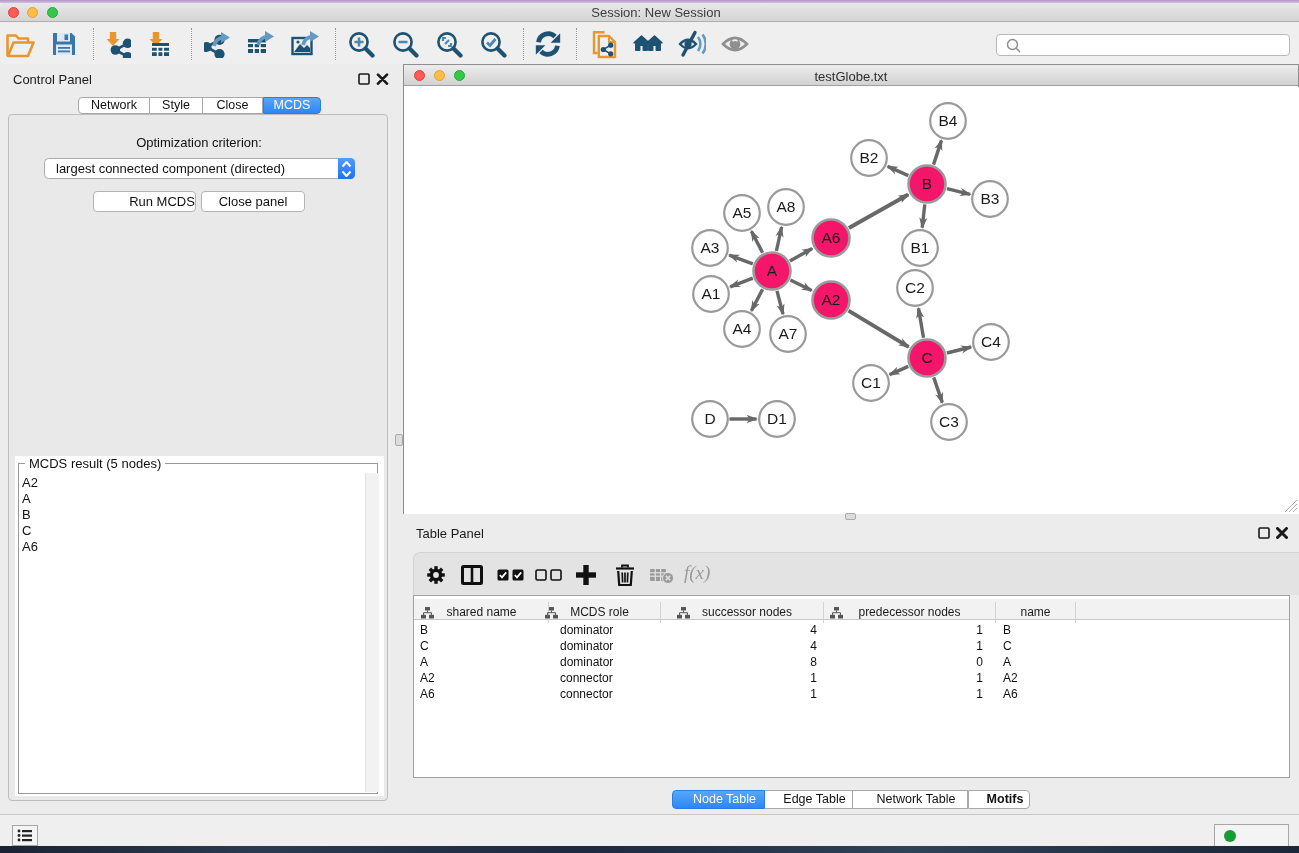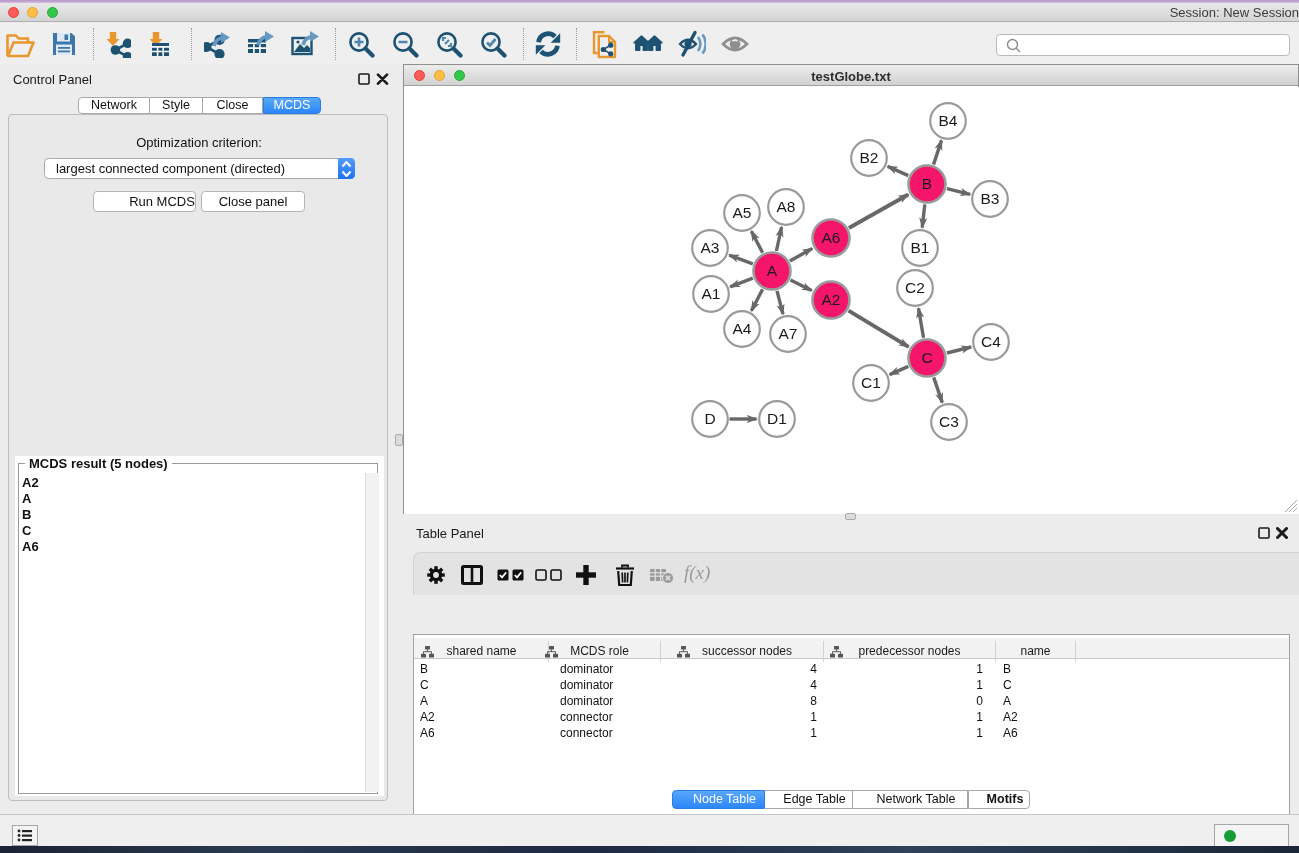--- a/index.html
+++ b/index.html
@@ -7,56 +7,56 @@
 body { font-family:"Liberation Sans", sans-serif; background:#ECECEC; position:relative; }
 .abs { position:absolute; }
 
 #deskTop { left:0; top:0; width:1299px; height:3px; background:linear-gradient(#b493c8,#d4bfe0); }
 #deskBot { left:0; top:846px; width:1299px; height:7px; background:linear-gradient(90deg,#1a2335,#2a3a50 20%,#1d2940 45%,#2e4258 70%,#1a2639); }
 
 #appwin { left:0; top:2px; width:1299px; height:844px; background:#ECECEC; border-radius:5px 5px 0 0; overflow:hidden; }
 
 #titlebar { left:0; top:0; width:1299px; height:20px; background:linear-gradient(#e9e9e9,#d4d4d4); border-bottom:1px solid #b0b0b0; border-radius:5px 5px 0 0; }
 .tl { position:absolute; top:5px; width:11px; height:11px; border-radius:50%; }
-#titlebar .t { position:absolute; width:100%; text-align:right; top:3px; font-size:13px; color:#3c3c3c;padding-left:13px; }
+#titlebar .t { position:absolute; width:100%; text-align:center; top:3px; font-size:13px; color:#3c3c3c;padding-left:13px; }
 
 #toolbar { left:0; top:21px; width:1299px; height:42px; background:#efefef; border-bottom:1px solid #c3c3c3; }
 .sep { position:absolute; top:5px; height:32px; width:0; border-left:1.5px dotted #9a9a9a; }
 .tbi { position:absolute; top:5px; }
 #searchbox { position:absolute; left:996px; top:11px; width:294px; height:22px; background:#fff; border:1px solid #b9b9b9; border-radius:4px; }
 
 #main { left:0; top:62px; width:1299px; height:750px; background:#ececec; }
 
 #cpHead { left:13px; top:8px; font-size:13px; color:#1a1a1a; }
 .tab { position:absolute; top:33px; height:17px; background:#fff; border:1px solid #a8a8a8; font-size:12.5px; color:#111; text-align:center; line-height:15px; }
 .tabsel { background:linear-gradient(#58a7fa,#2c86f6); color:#fff; border-color:#2a7de2; }
 .btab { position:absolute; top:726px; height:19px; background:#fff; border:1px solid #a8a8a8; font-size:12.5px; color:#111; text-align:center; line-height:17px;padding-left:12px; }
 .btab.tabsel { background:linear-gradient(#58a7fa,#2c86f6); color:#fff; border-color:#2a7de2; }
 #cpBody { left:8px; top:50px; width:380px; height:687px; background:#e9e9e9; border:1px solid #bdbdbd; border-radius:4px; }
 #optLabel { left:0; top:20px; width:380px; text-align:center; font-size:13px; color:#111; }
 #dropdown { left:35px; top:43px; width:311px; height:21px; background:#fff; border:1px solid #ababab; border-radius:4.5px; font-size:13px; color:#111; line-height:19px; padding-left:11px; }
 #spinner { position:absolute; right:-1px; top:-1px; width:17px; height:21px; background:linear-gradient(#509df9,#2071f4); border-radius:0 4.5px 4.5px 0; }
 .pbtn { position:absolute; top:76px; height:21px; background:#fff; border:1px solid #b4b4b4; border-radius:4px; font-size:13px; color:#111; text-align:center; line-height:19px; }
-#resultPanel { left:6px; top:341px; width:369px; height:340px; background:#fff;font-weight:bold; }
+#resultPanel { left:6px; top:341px; width:369px; height:340px; background:#fff; }
 #fset { position:absolute; left:3px; top:7px; width:360px; height:331px; border:1px solid #9a9a9a; }
 #fsetLabel { position:absolute; left:6px; top:-8px; background:#fff; padding:0 4px; font-size:13px; color:#111; }
 #resList { position:absolute; left:7px; top:19px; font-size:13px; color:#111; line-height:16px; }
 #resScroll { position:absolute; right:5px; top:17px; width:14px; height:319px; background:#f2f2f2; border-left:1px solid #e0e0e0; }
 
 #netwin { left:403px; top:0px; width:896px; height:450px; border:1px solid #8f8f8f; background:#fff; }
-#netTitle { position:absolute; left:0; top:0; width:100%; height:21px; background:linear-gradient(#ececec,#d2d2d2); border-bottom:1px solid #9f9f9f;font-weight:bold; }
+#netTitle { position:absolute; left:0; top:0; width:100%; height:21px; background:linear-gradient(#ececec,#d2d2d2); border-bottom:1px solid #9f9f9f; }
 #netTitle .t { position:absolute; width:100%; text-align:center; top:3.5px; font-size:13px; color:#2e2e2e; }
 #canvas { position:absolute; left:0; top:22px; width:895px; height:427px; background:#fff; }
 
 #gripV { left:395px; top:370px; width:8px; height:12px; background:#dcdcdc; border:1px solid #ababab; border-radius:2px; }
 #gripH { left:845px; top:449px; width:11px; height:7px; background:#dcdcdc; border:1px solid #ababab; border-radius:2px; }
 
 #tpHead { left:416px; top:462px; font-size:13px; color:#1a1a1a; }
 #tpToolbar { left:413px; top:488px; width:1056px; height:43px; background:#e3e3e3; border:1px solid #d2d2d2; border-bottom:none; border-radius:7px 7px 0 0; }
-#tbl { left:413px; top:531px; width:877px; height:183px; background:#fff; border:1px solid #a2a2a2;margin-top:39px; }
+#tbl { left:413px; top:531px; width:877px; height:183px; background:#fff; border:1px solid #a2a2a2; }
 #tblHeadRow { position:absolute; left:0; top:3px; width:875px; height:21px; background:#f2f2f2; border-bottom:1px solid #c9c9c9; }
 .thc { position:absolute; top:3px; height:21px; border-right:1px solid #d2d2d2; font-size:12px; color:#1a1a1a; text-align:center; line-height:21px; }
 .trow { position:absolute; font-size:12px; color:#111; height:16px; line-height:16px; }
 
 #statusbar { left:0; top:812px; width:1299px; height:32px; background:#efefef; border-top:1px solid #c6c6c6; }
 #listbtn { position:absolute; left:12px; top:10px; width:26px; height:21px; background:#f4f4f4; border:1px solid #a6a6a6; }
 #membtn { position:absolute; left:1214px; top:9px; width:75px; height:23px; background:#f4f4f4; border:1px solid #a6a6a6; font-size:12px; color:#111; }
 </style>
 </head>
 <body>

